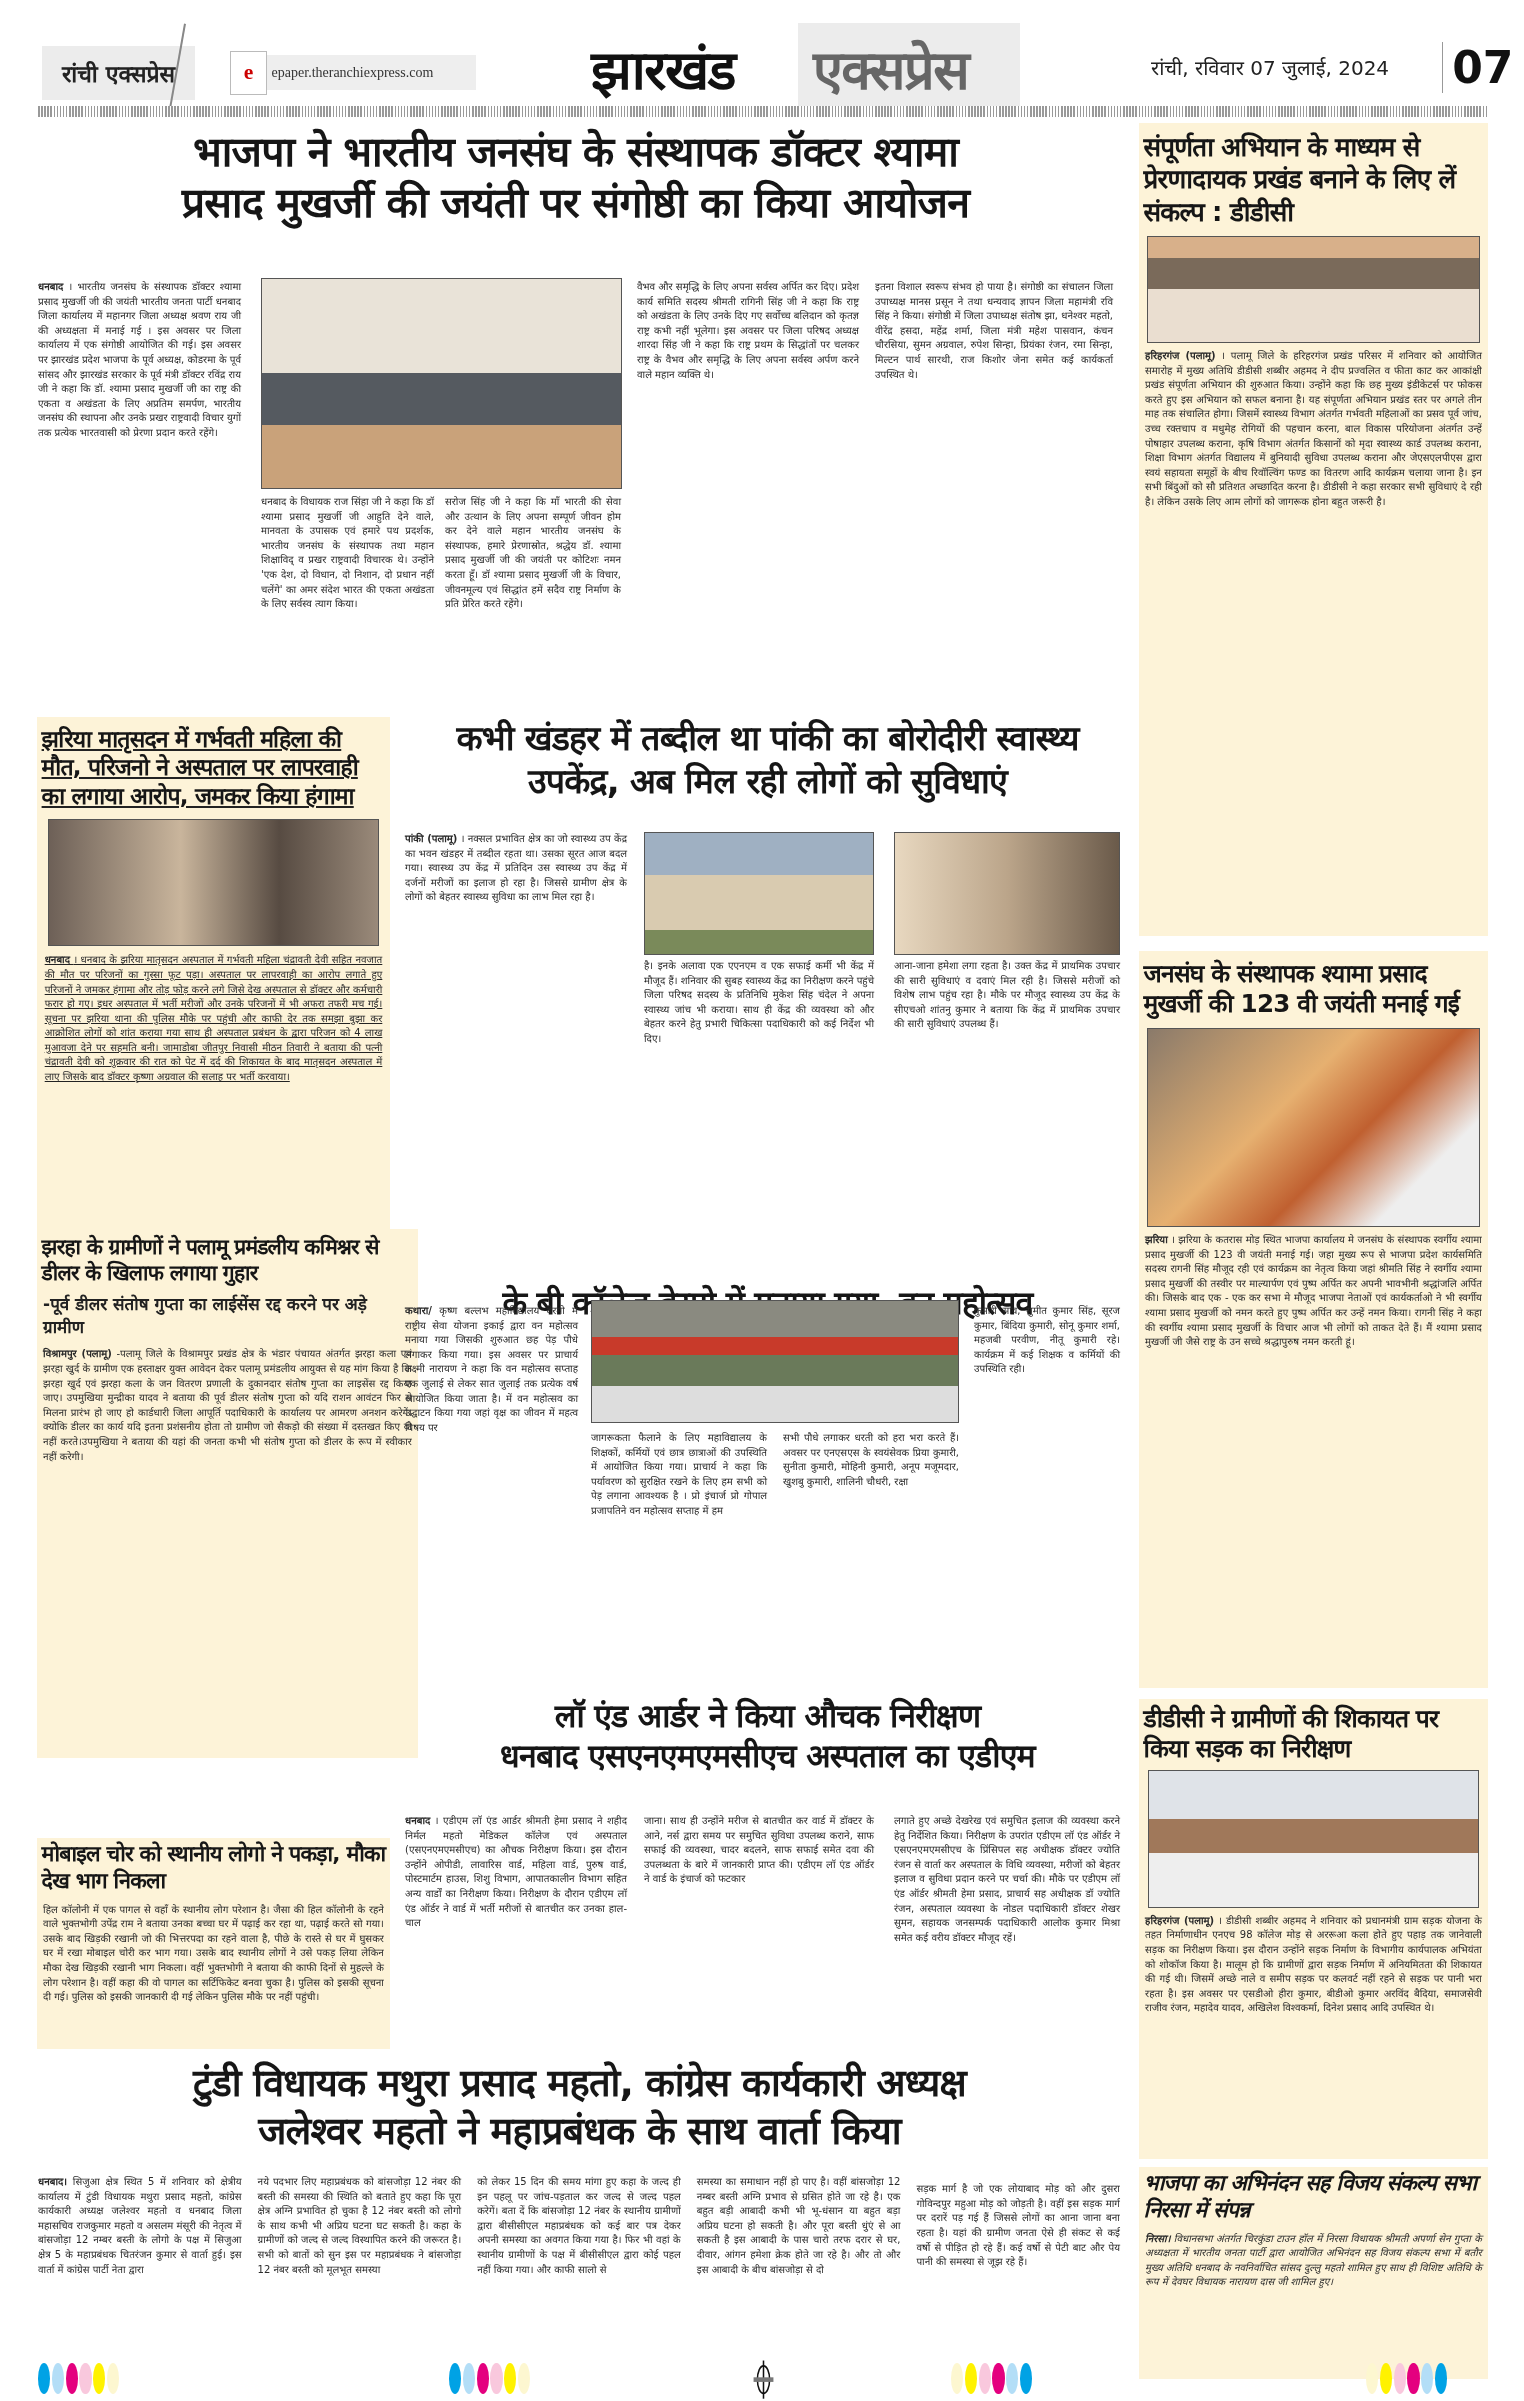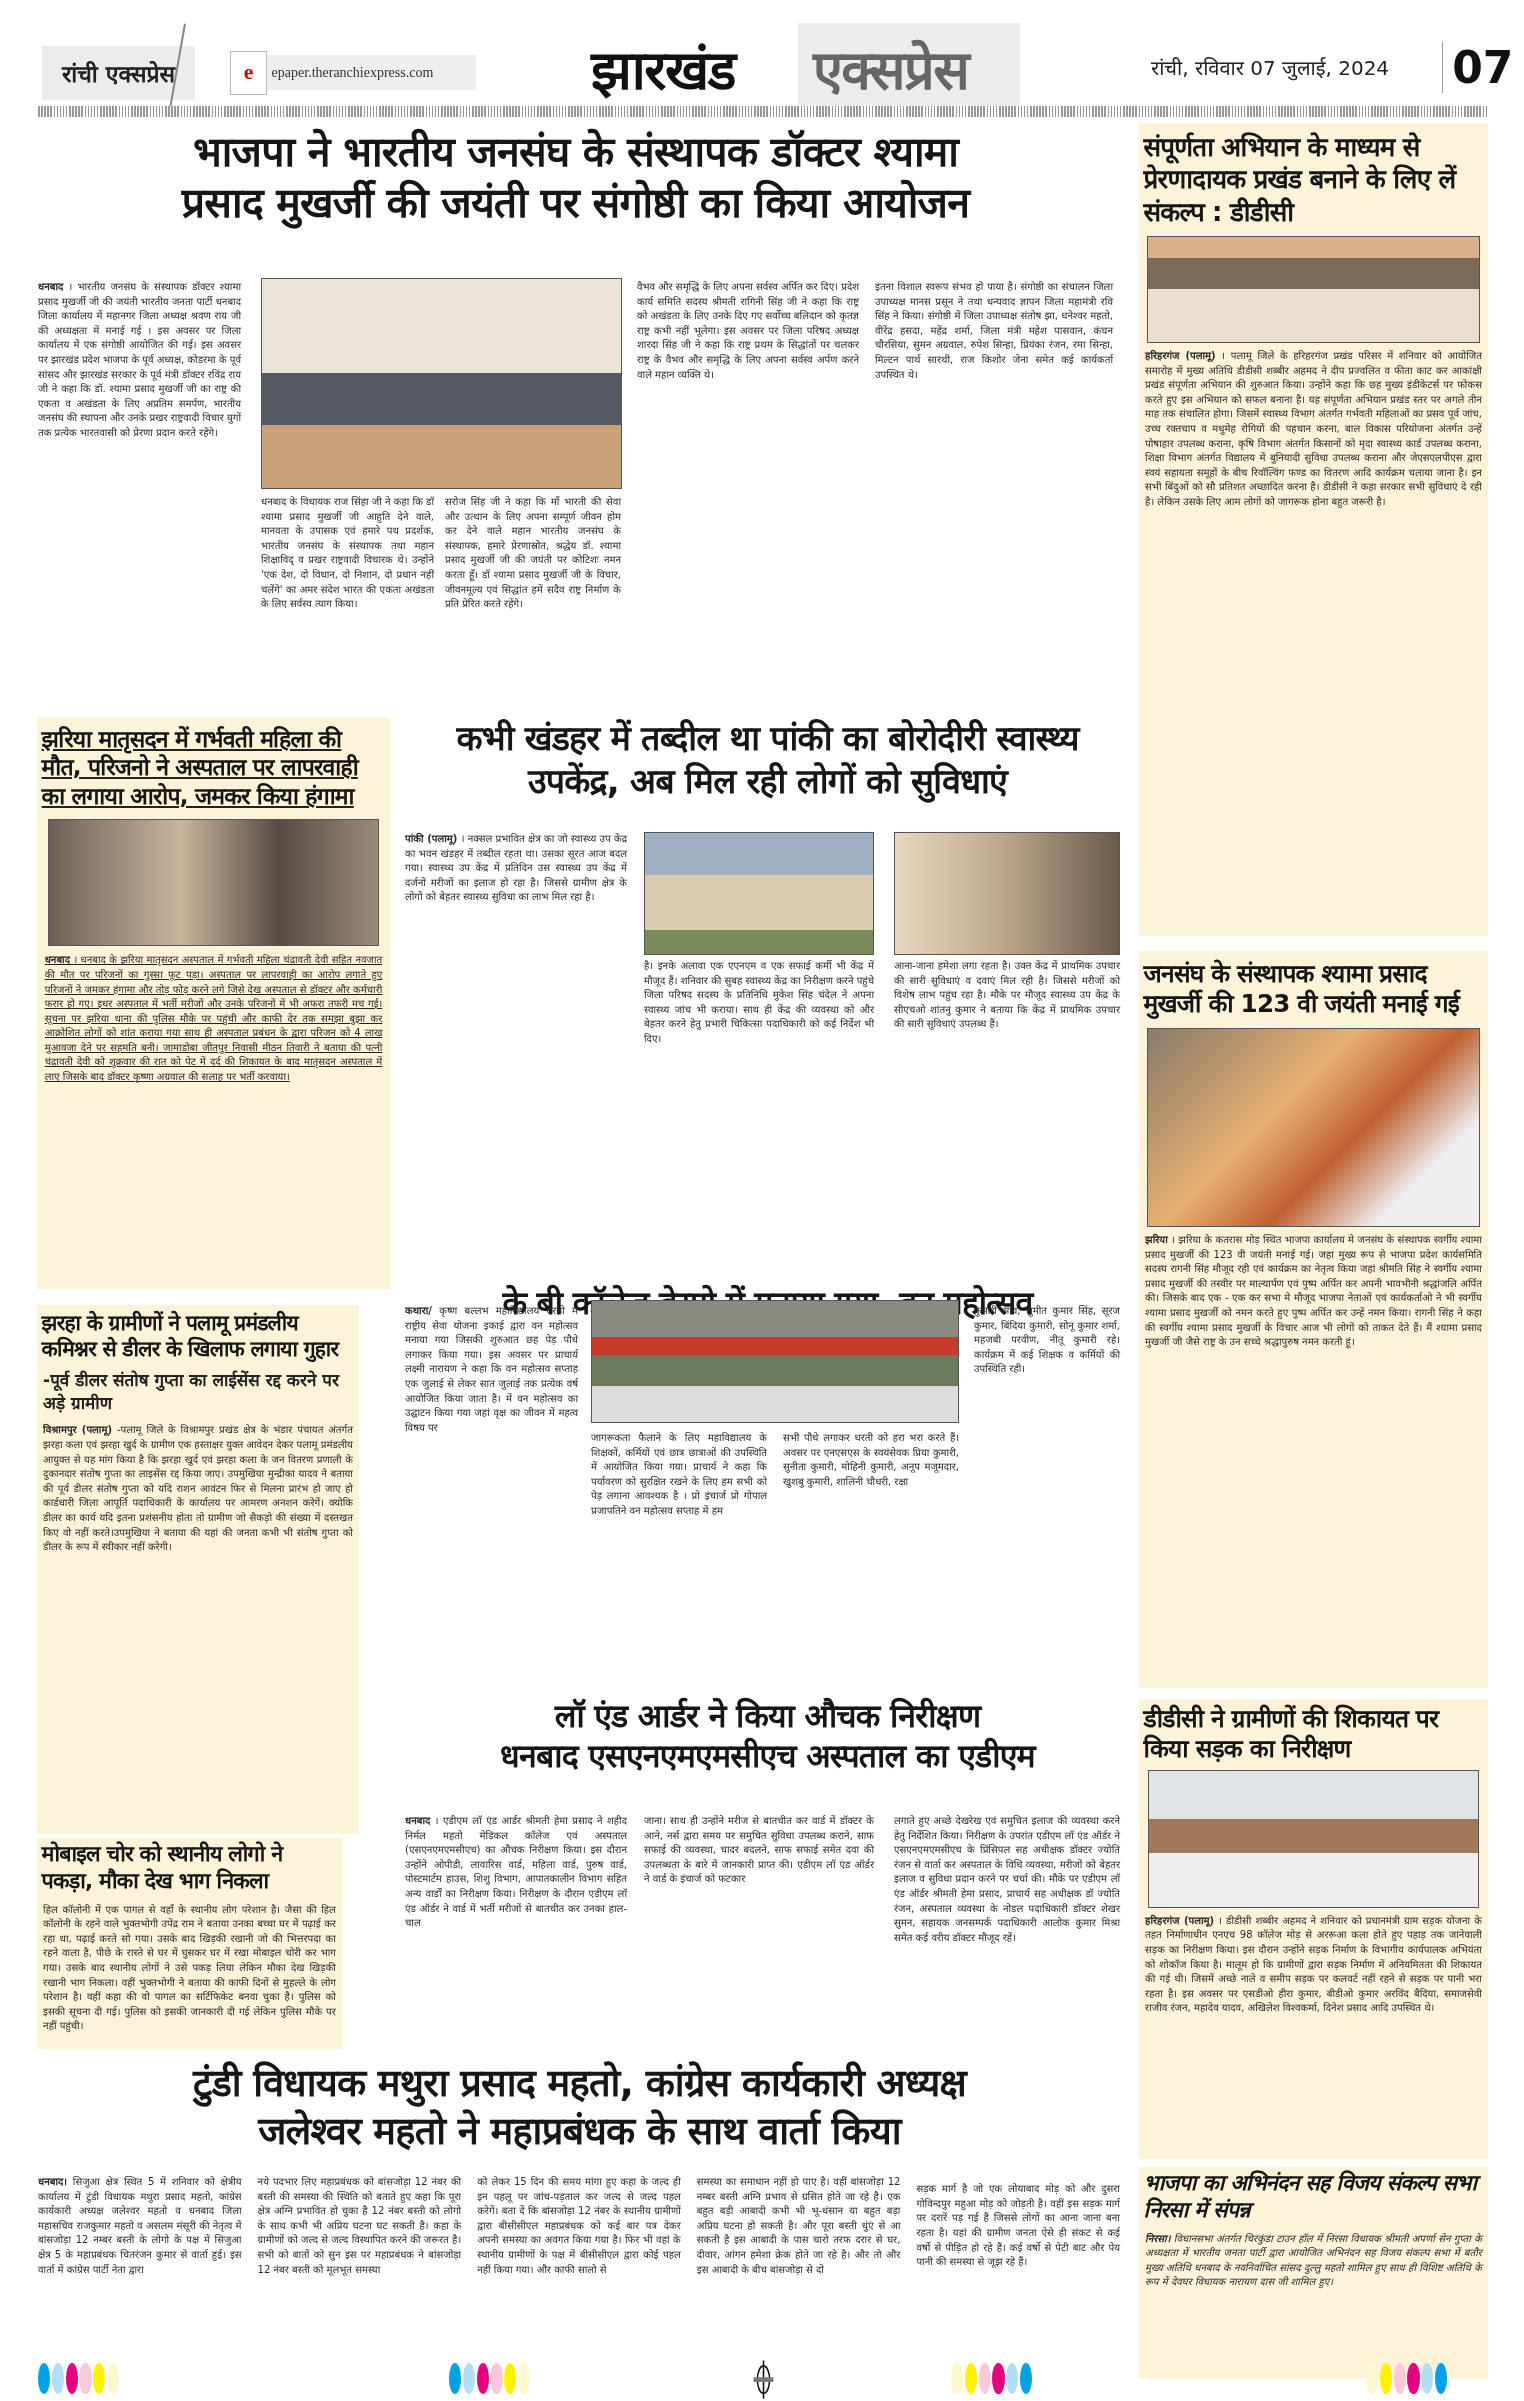--- a/index.html
+++ b/index.html
@@ -85,21 +85,21 @@
 <div class="abs body" style="left:894px;top:959px;width:226px;">आना-जाना हमेशा लगा रहता है। उक्त केंद्र में प्राथमिक उपचार की सारी सुविधाएं व दवाएं मिल रही है। जिससे मरीजों को विशेष लाभ पहुंच रहा है। मौके पर मौजूद स्वास्थ्य उप केंद्र के सीएचओ शांतनु कुमार ने बताया कि केंद्र में प्राथमिक उपचार की सारी सुविधाएं उपलब्ध हैं।</div>
 
 <div class="abs panel" style="left:1139px;top:951px;width:349px;height:737px;">
   <div class="headline" style="font-size:24.6px;text-align:left;padding:7.7px 4.6px;border-radius:7px;">जनसंघ के संस्थापक श्यामा प्रसाद मुखर्जी की 123 वी जयंती मनाई गई</div>
   <div class="photo" style="margin:0 7.7px;height:199px;background:linear-gradient(135deg,#8a7a6a,#e6b070 40%,#c06030 60%,#eee 80%);"></div>
   <div class="body" style="padding:6.1px 6.1px;">
     <b>झरिया</b> <span>। झरिया के कतरास मोड़ स्थित भाजपा कार्यालय मे जनसंघ के संस्थापक स्वर्गीय श्यामा प्रसाद मुखर्जी की 123 वी जयंती मनाई गई। जहा मुख्य रूप से भाजपा प्रदेश कार्यसमिति सदस्य रागनी सिंह मौजूद रही एवं कार्यक्रम का नेतृत्व किया जहां श्रीमति सिंह ने स्वर्गीय श्यामा प्रसाद मुखर्जी की तस्वीर पर माल्यार्पण एवं पुष्प अर्पित कर अपनी भावभीनी श्रद्धांजलि अर्पित की। जिसके बाद एक - एक कर सभा मे मौजूद भाजपा नेताओं एवं कार्यकर्ताओ ने भी स्वर्गीय श्यामा प्रसाद मुखर्जी को नमन करते हुए पुष्प अर्पित कर उन्हें नमन किया। रागनी सिंह ने कहा की स्वर्गीय श्यामा प्रसाद मुखर्जी के विचार आज भी लोगों को ताकत देते हैं। मैं श्यामा प्रसाद मुखर्जी जी जैसे राष्ट्र के उन सच्चे श्रद्धापुरुष नमन करती हूं।</span>
   </div>
 </div>
 
-<div class="abs panel" style="left:37px;top:1305px;width:322px;height:529px;">
+<div class="abs panel" style="left:37px;top:1229px;width:381px;height:529px;">
   <div class="headline" style="font-size:21px;text-align:left;padding:4.6px 4.6px 3.1px;">झरहा के ग्रामीणों ने पलामू प्रमंडलीय कमिश्नर से डीलर के खिलाफ लगाया गुहार</div>
   <div style="font-size:17px;padding:3.1px 6.1px;font-weight:600;">-पूर्व डीलर संतोष गुप्ता का लाईसेंस रद्द करने पर अड़े ग्रामीण</div>
   <div class="body" style="padding:6.1px 6.1px;">
     <b>विश्रामपुर (पलामू)</b> <span>-पलामू जिले के विश्रामपुर प्रखंड क्षेत्र के भंडार पंचायत अंतर्गत झरहा कला एवं झरहा खुर्द के ग्रामीण एक हस्ताक्षर युक्त आवेदन देकर पलामू प्रमंडलीय आयुक्त से यह मांग किया है कि झरहा खुर्द एवं झरहा कला के जन वितरण प्रणाली के दुकानदार संतोष गुप्ता का लाइसेंस रद्द किया जाए। उपमुखिया मुन्द्रीका यादव ने बताया की पूर्व डीलर संतोष गुप्ता को यदि राशन आवंटन फिर से मिलना प्रारंभ हो जाए हो कार्डधारी जिला आपूर्ति पदाधिकारी के कार्यालय पर आमरण अनशन करेगें। क्योकि डीलर का कार्य यदि इतना प्रशंसनीय होता तो ग्रामीण जो सैकड़ो की संख्या में दस्तखत किए वो नहीं करते।उपमुखिया ने बताया की यहां की जनता कभी भी संतोष गुप्ता को डीलर के रूप में स्वीकार नहीं करेगी।</span>
   </div>
 </div>
 
 <div class="abs headline" style="left:403px;top:1239px;width:729px;font-size:32px;margin-top:44px;">के बी कॉलेज बेरमो में मनाया गया, वन महोत्सव</div>
 <div class="abs body" style="left:405px;top:1304px;width:173px;">
   <b>कथारा/</b> <span>कृष्ण बल्लभ महाविद्यालय बेरमो में राष्ट्रीय सेवा योजना इकाई द्वारा वन महोत्सव मनाया गया जिसकी शुरुआत छह पेड़ पौधे लगाकर किया गया। इस अवसर पर प्राचार्य लक्ष्मी नारायण ने कहा कि वन महोत्सव सप्ताह एक जुलाई से लेकर सात जुलाई तक प्रत्येक वर्ष आयोजित किया जाता है। में वन महोत्सव का उद्घाटन किया गया जहां वृक्ष का जीवन में महत्व विषय पर</span>
@@ -112,21 +112,21 @@
 <div class="abs" style="left:403px;top:1696px;width:729px;">
   <div class="headline" style="font-size:32px;">लॉ एंड आर्डर ने किया औचक निरीक्षण</div>
   <div class="headline" style="font-size:32px;">धनबाद एसएनएमएमसीएच अस्पताल का एडीएम</div>
 </div>
 <div class="abs body" style="left:405px;top:1814px;width:222px;">
   <b>धनबाद</b> <span>। एडीएम लॉ एंड आर्डर श्रीमती हेमा प्रसाद ने शहीद निर्मल महतो मेडिकल कॉलेज एवं अस्पताल (एसएनएमएमसीएच) का औचक निरीक्षण किया। इस दौरान उन्होंने ओपीडी, लावारिस वार्ड, महिला वार्ड, पुरुष वार्ड, पोस्टमार्टम हाउस, शिशु विभाग, आपातकालीन विभाग सहित अन्य वार्डों का निरीक्षण किया। निरीक्षण के दौरान एडीएम लॉ एंड ऑर्डर ने वार्ड में भर्ती मरीजों से बातचीत कर उनका हाल-चाल</span>
 </div>
 <div class="abs body" style="left:644px;top:1814px;width:230px;">जाना। साथ ही उन्होंने मरीज से बातचीत कर वार्ड में डॉक्टर के आने, नर्स द्वारा समय पर समुचित सुविधा उपलब्ध कराने, साफ सफाई की व्यवस्था, चादर बदलने, साफ सफाई समेत दवा की उपलब्धता के बारे में जानकारी प्राप्त की। एडीएम लॉ एंड ऑर्डर ने वार्ड के इंचार्ज को फटकार</div>
 <div class="abs body" style="left:894px;top:1814px;width:226px;">लगाते हुए अच्छे देखरेख एवं समुचित इलाज की व्यवस्था करने हेतु निर्देशित किया। निरीक्षण के उपरांत एडीएम लॉ एंड ऑर्डर ने एसएनएमएमसीएच के प्रिंसिपल सह अधीक्षक डॉक्टर ज्योति रंजन से वार्ता कर अस्पताल के विधि व्यवस्था, मरीजों को बेहतर इलाज व सुविधा प्रदान करने पर चर्चा की। मौके पर एडीएम लॉ एंड ऑर्डर श्रीमती हेमा प्रसाद, प्राचार्य सह अधीक्षक डॉ ज्योति रंजन, अस्पताल व्यवस्था के नोडल पदाधिकारी डॉक्टर शेखर सुमन, सहायक जनसम्पर्क पदाधिकारी आलोक कुमार मिश्रा समेत कई वरीय डॉक्टर मौजूद रहें।</div>
 
-<div class="abs panel" style="left:37px;top:1838px;width:305px;height:211px;">
+<div class="abs panel" style="left:37px;top:1838px;width:353px;height:211px;">
   <div class="headline" style="font-size:21.5px;text-align:left;padding:3.1px 4.6px;">मोबाइल चोर को स्थानीय लोगो ने पकड़ा, मौका देख भाग निकला</div>
   <div class="body" style="padding:4.6px 6.1px;">हिल कॉलोनी में एक पागल से वहाँ के स्थानीय लोग परेशान है। जैसा की हिल कॉलोनी के रहने वाले भुक्तभोगी उपेंद्र राम ने बताया उनका बच्चा घर में पढ़ाई कर रहा था, पढ़ाई करते सो गया। उसके बाद खिड़की रखानी जो की भित्तरपदा का रहने वाला है, पीछे के रास्ते से घर में घुसकर घर में रखा मोबाइल चोरी कर भाग गया। उसके बाद स्थानीय लोगों ने उसे पकड़ लिया लेकिन मौका देख खिड़की रखानी भाग निकला। वहीं भुक्तभोगी ने बताया की काफी दिनों से मुहल्ले के लोग परेशान है। वहीं कहा की वो पागल का सर्टिफिकेट बनवा चुका है। पुलिस को इसकी सूचना दी गई। पुलिस को इसकी जानकारी दी गई लेकिन पुलिस मौके पर नहीं पहुंची।</div>
 </div>
 
 <div class="abs panel" style="left:1139px;top:1699px;width:349px;height:460px;">
   <div class="headline" style="font-size:24.6px;text-align:left;padding:4.6px 4.6px;">डीडीसी ने ग्रामीणों की शिकायत पर किया सड़क का निरीक्षण</div>
   <div class="photo" style="margin:0 9.2px;height:138px;background:linear-gradient(180deg,#dfe3e8 0 35%,#a0785a 35% 60%,#eee 60%);"></div>
   <div class="body" style="padding:6.1px 6.1px;">
     <b>हरिहरगंज (पलामू)</b> <span>। डीडीसी शब्बीर अहमद ने शनिवार को प्रधानमंत्री ग्राम सड़क योजना के तहत निर्माणाधीन एनएच 98 कॉलेज मोड़ से अररूआ कला होते हुए पहाड़ तक जानेवाली सड़क का निरीक्षण किया। इस दौरान उन्होंने सड़क निर्माण के विभागीय कार्यपालक अभियंता को शोकॉज किया है। मालूम हो कि ग्रामीणों द्वारा सड़क निर्माण में अनियमितता की शिकायत की गई थी। जिसमें अच्छे नाले व समीप सड़क पर कलवर्ट नहीं रहने से सड़क पर पानी भरा रहता है। इस अवसर पर एसडीओ हीरा कुमार, बीडीओ कुमार अरविंद बैदिया, समाजसेवी राजीव रंजन, महादेव यादव, अखिलेश विश्वकर्मा, दिनेश प्रसाद आदि उपस्थित थे।</span>
   </div>

